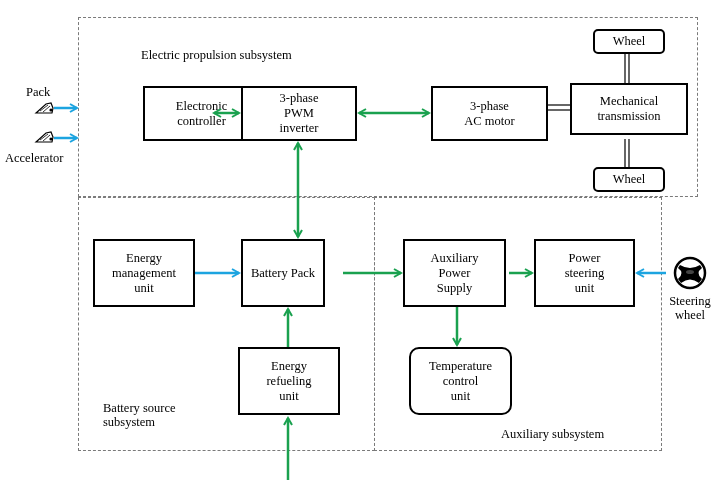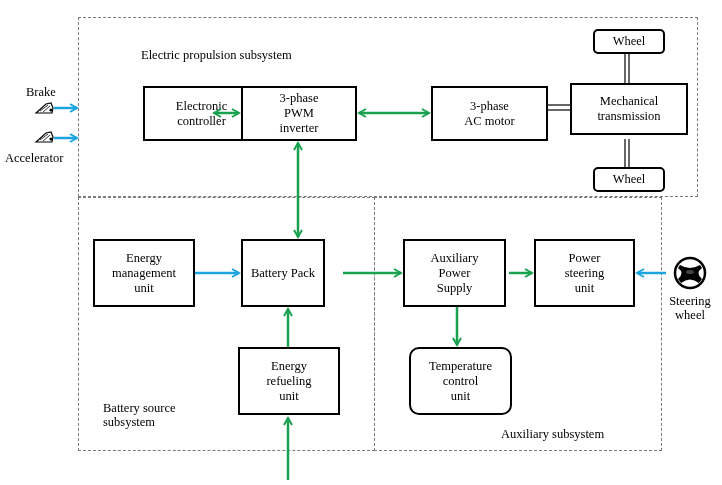--- a/index.html
+++ b/index.html
@@ -49,21 +49,21 @@
 <div class="box" style="left:403px; top:239px; width:103px; height:68px;text-align:center;">Auxiliary
 Power
 Supply</div>
 <div class="box" style="left:534px; top:239px; width:101px; height:68px;">Power
 steering
 unit</div>
 <div class="box" style="left:409px; top:347px; width:103px; height:68px;border-radius:10px;">Temperature
 control
 unit</div>
 
-<div class="ext-label" style="left:26px; top:85px;">Brake</div>
+<div class="ext-label" style="left:26px; top:85px;">Pack</div>
 <div class="ext-label" style="left:5px; top:151px;">Accelerator</div>
 <div class="ext-label" style="left:664px; top:294px; width:52px;">Steering
 wheel</div>
 
 <svg class="overlay" width="722" height="485">
   <defs>
     <marker id="ag" markerWidth="10" markerHeight="10" refX="8" refY="5" orient="auto" markerUnits="userSpaceOnUse">
       <path d="M1,1 L8,5 L1,9" fill="none" stroke="#1aa14f" stroke-width="2"></path>
     </marker>
     <marker id="ag-start" markerWidth="10" markerHeight="10" refX="2" refY="5" orient="auto" markerUnits="userSpaceOnUse">

